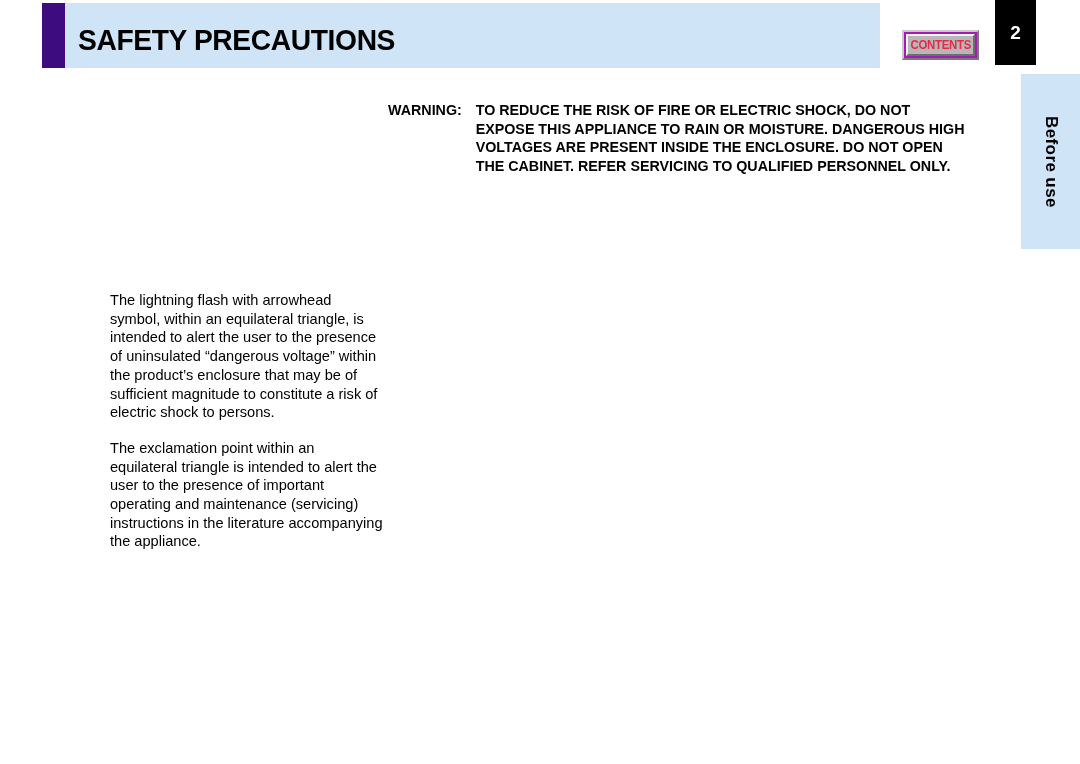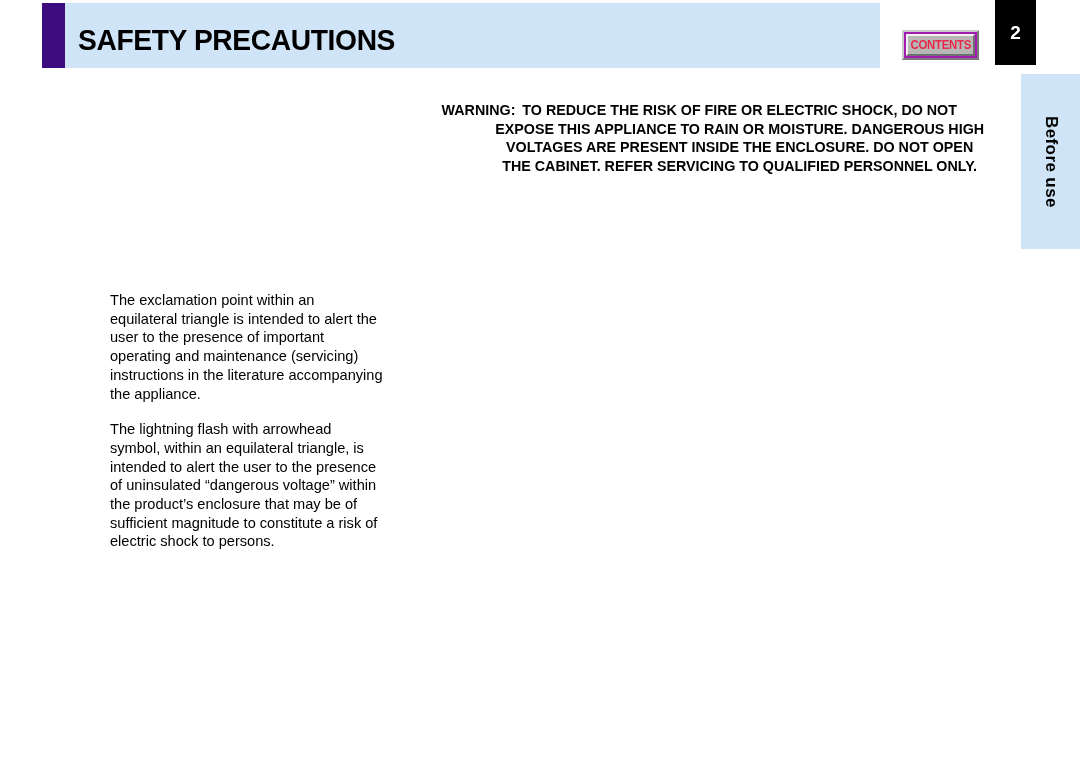--- a/index.html
+++ b/index.html
@@ -134,21 +134,20 @@
     text-orientation: mixed;
     letter-spacing: 0.4px;
   }
 
   
   #warning-block {
     position: absolute;
     left: 388px;
     top: 101px;
     width: 625px;
-    text-align: center;
   }
   .warning-line {
     font-size: 14.5px;
     font-weight: bold;
     color: #000000;
     line-height: 18.6px;
     font-family: "Liberation Sans", sans-serif;
     white-space: nowrap;
     transform: scaleX(0.985);
     transform-origin: left center;
@@ -205,17 +204,17 @@
   </div>
 
   <div id="warning-block">
     <div class="warning-line"><span id="warning-label">WARNING:</span><span>TO REDUCE THE RISK OF FIRE OR ELECTRIC SHOCK, DO NOT</span></div>
     <div class="warning-line indented">EXPOSE THIS APPLIANCE TO RAIN OR MOISTURE. DANGEROUS HIGH</div>
     <div class="warning-line indented">VOLTAGES ARE PRESENT INSIDE THE ENCLOSURE. DO NOT OPEN</div>
     <div class="warning-line indented">THE CABINET. REFER SERVICING TO QUALIFIED PERSONNEL ONLY.</div>
   </div>
 
   <div id="body-column">
+    <p class="body-paragraph">The lightning flash with arrowhead symbol, within an equilateral triangle, is intended to alert the user to the presence of uninsulated “dangerous voltage” within the product’s enclosure that may be of sufficient magnitude to constitute a risk of electric shock to persons.</p>
     <p class="body-paragraph">The exclamation point within an equilateral triangle is intended to alert the user to the presence of important operating and maintenance (servicing) instructions in the literature accompanying the appliance.</p>
-    <p class="body-paragraph">The lightning flash with arrowhead symbol, within an equilateral triangle, is intended to alert the user to the presence of uninsulated “dangerous voltage” within the product’s enclosure that may be of sufficient magnitude to constitute a risk of electric shock to persons.</p>
   </div>
 
 </div>
 
 </body></html>

